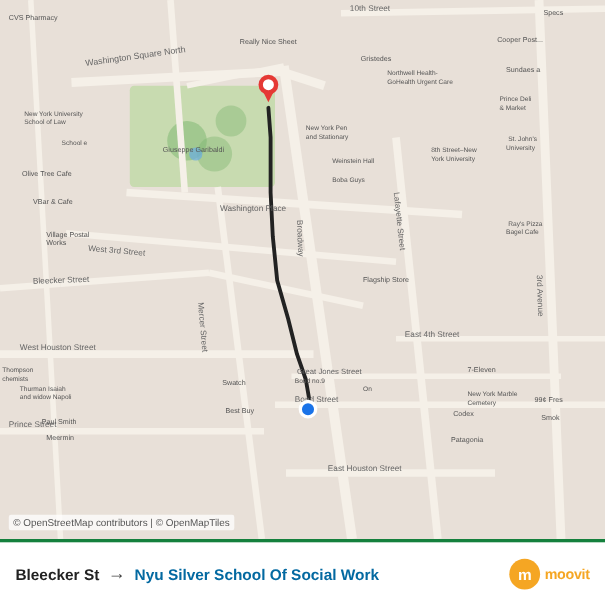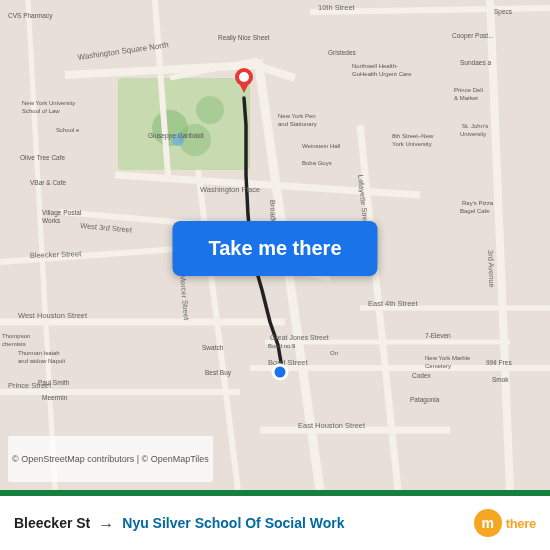--- a/index.html
+++ b/index.html
@@ -25,21 +25,21 @@
     #bottom-bar {
       position: absolute;
       bottom: 0;
       left: 0;
       width: 550px;
       height: 60px;
       background: #ffffff;
       display: flex;
       align-items: center;
       padding: 0 14px;
-      border-top: 6px solid #15803d;
+      border-top: 3px solid #15803d;
       z-index: 100;
     }
 
     .route-from {
       font-size: 14px;
       font-weight: 600;
       color: #222;
     }
 
     .route-arrow {
@@ -104,21 +104,21 @@
     }
 
     
     .attribution {
       position: absolute;
       bottom: 8px;
       left: 8px;
       font-size: 9px;
       color: #555;
       background: rgba(255,255,255,0.75);
-      padding: 18px 4px;
+      padding: 2px 4px;
       border-radius: 2px;
       z-index: 40;
     }
 
     
     .map-svg {
       position: absolute;
       top: 0;
       left: 0;
       width: 100%;
@@ -249,30 +249,29 @@
     <g transform="translate(235, 68)">
       <circle cx="9" cy="9" r="9" fill="#e53935"></circle>
       <circle cx="9" cy="9" r="5" fill="white"></circle>
       <polygon points="9,25 4,15 14,15" fill="#e53935"></polygon>
     </g>
 
     <circle cx="280" cy="372" r="7" fill="#1a73e8" stroke="white" stroke-width="3"></circle>
 
   </svg>
 
-  <button class="take-me-there-btn">Take me there</button>
 
   <div class="attribution">
     <span>© OpenStreetMap contributors | © OpenMapTiles</span>
   </div>
 </div>
 
 <div id="bottom-bar">
   <span class="route-from">Bleecker St</span>
   <span class="route-arrow">→</span>
   <span class="route-to">Nyu Silver School Of Social Work</span>
   <div class="moovit-logo">
     <div class="moovit-logo-circle">
       <span class="moovit-logo-m">m</span>
     </div>
-    <span class="moovit-text">there</span>
+    <span class="moovit-text">moovit</span>
   </div>
 </div>
 
 </body></html>

